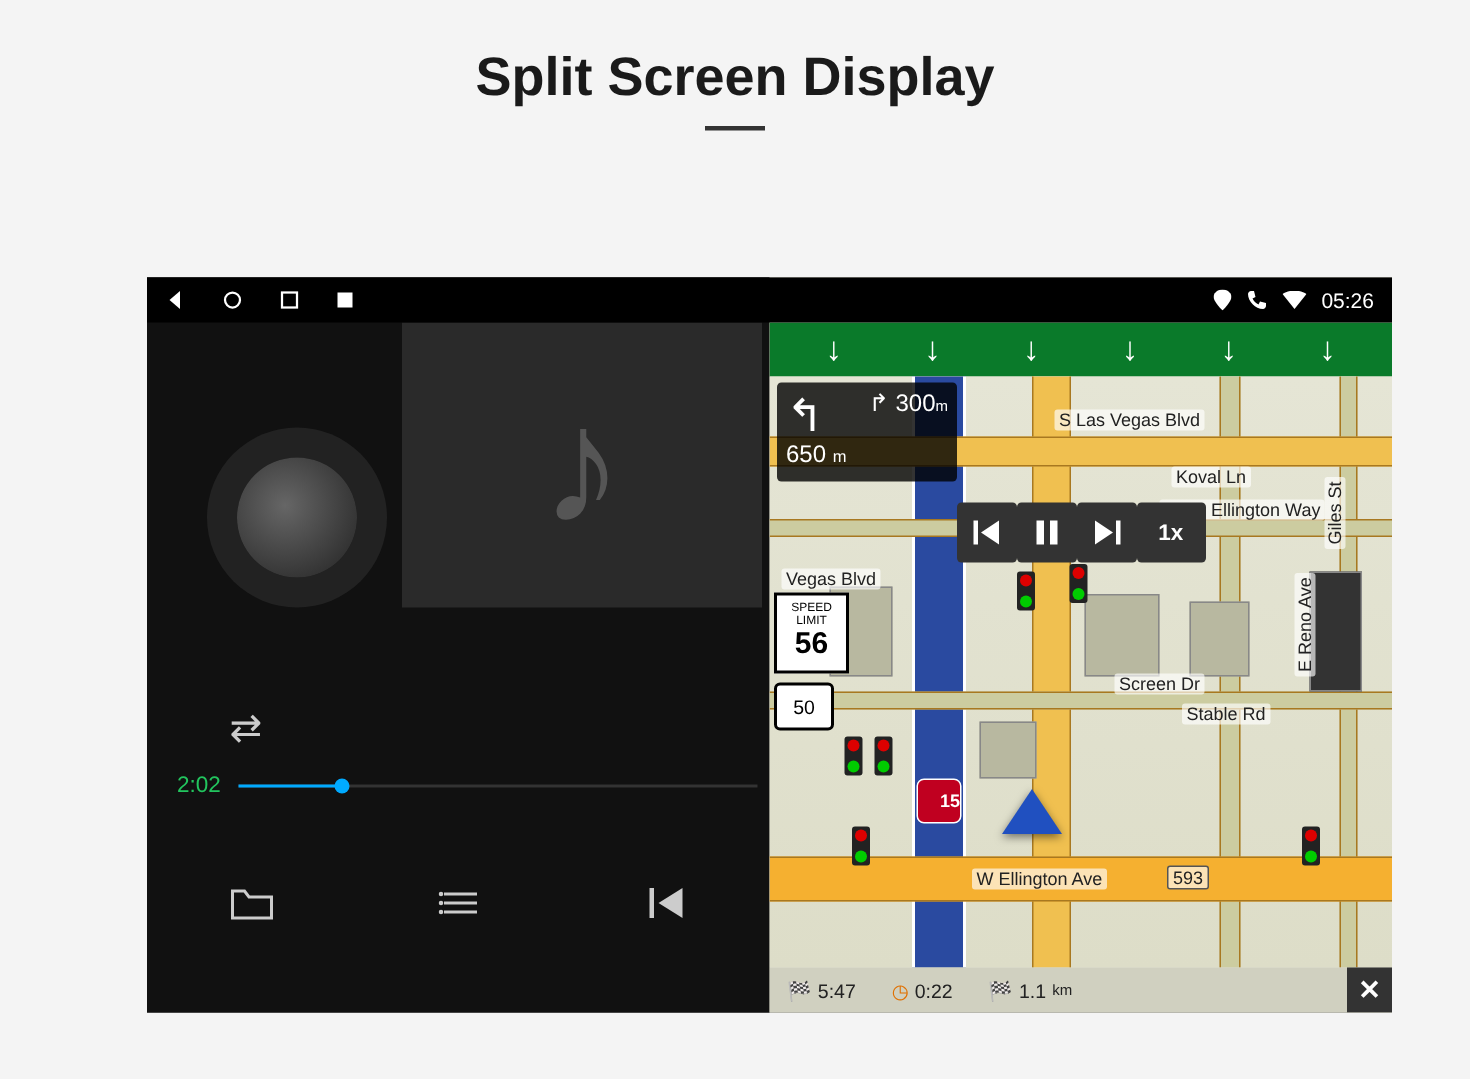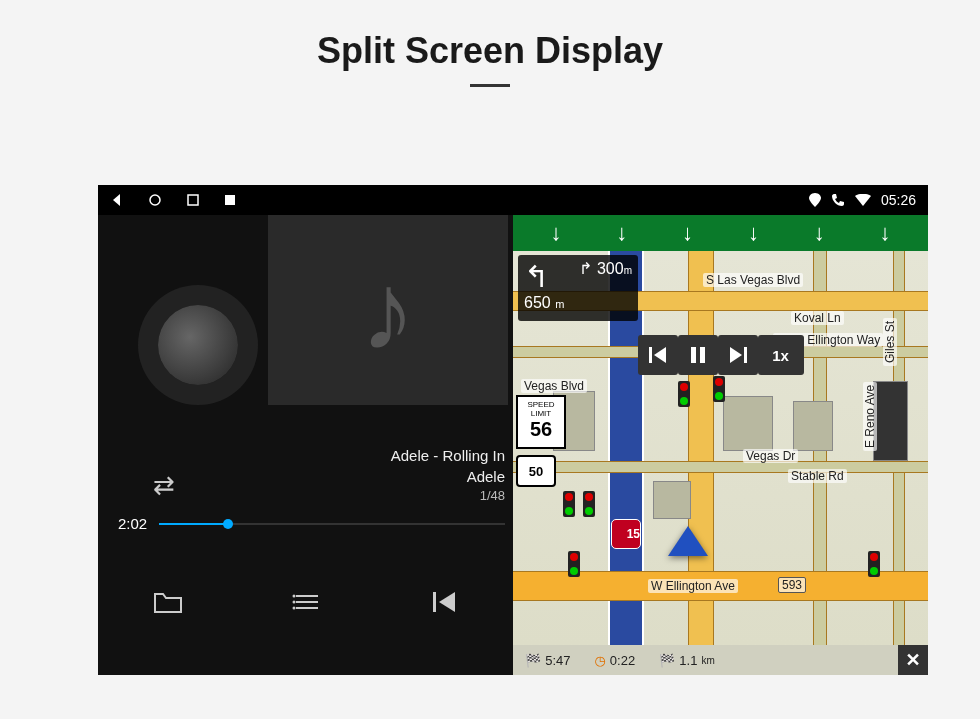--- a/index.html
+++ b/index.html
@@ -108,21 +108,21 @@
 }
 .progress-row {
   position: absolute;
   left: 20px;
   right: 8px;
   top: 330px;
   display: flex;
   align-items: center;
   gap: 12px;
 }
-.time { font-size: 15px; color: #ffffff; }
+.time { font-size: 15px; color: #22c55e; }
 .progress-bar {
   flex: 1;
   height: 2px;
   background: #333;
   position: relative;
 }
 .progress-fill {
   position: absolute;
   left: 0;
   top: 0;
@@ -269,21 +269,21 @@
   top: 270px;
   width: 40px;
   height: 32px;
   background: #fff;
   border: 2px solid #000;
   border-radius: 4px;
   display: flex;
   align-items: center;
   justify-content: center;
   font-size: 13px;
-  font-weight: bold;
+  font-weight: normal;
 }
 .i15 {
   position: absolute;
   left: 98px;
   top: 268px;
   width: 30px;
   height: 30px;
   background: #c00020;
   border: 1px solid #fff;
   border-radius: 5px;
@@ -423,25 +423,20 @@
   </div>
 
   <div class="music-panel">
     <div class="music-art">
       <span class="music-note">♪</span>
     </div>
     <div class="joystick"></div>
 
     <div class="shuffle">⇄</div>
 
-    <div class="track-info">
-      <div>Adele - Rolling In</div>
-      <div>Adele</div>
-      <div class="track-count">1/48</div>
-    </div>
 
     <div class="progress-row">
       <span class="time">2:02</span>
       <div class="progress-bar">
         <div class="progress-fill"></div>
         <div class="progress-dot"></div>
       </div>
     </div>
 
     <div class="music-controls">
@@ -496,23 +491,23 @@
       <div class="building" style="left:360px;top:130px;width:35px;height:80px;background:#333"></div>
 
       <div class="traffic-light" style="left:50px;top:240px"></div>
       <div class="traffic-light" style="left:70px;top:240px"></div>
       <div class="traffic-light" style="left:55px;top:300px"></div>
       <div class="traffic-light" style="left:165px;top:130px"></div>
       <div class="traffic-light" style="left:200px;top:125px"></div>
       <div class="traffic-light" style="left:355px;top:300px"></div>
 
       <div class="road-label" style="left:190px;top:22px">S Las Vegas Blvd</div>
-      <div class="road-label" style="left:278px;top:60px">Koval Ln</div>
+      <div class="road-label" style="left:268px;top:60px">Koval Ln</div>
       <div class="road-label" style="left:260px;top:82px">Duke Ellington Way</div>
-      <div class="road-label" style="left:230px;top:198px">Vegas Dr</div>
+      <div class="road-label" style="left:230px;top:198px">Screen Dr</div>
       <div class="road-label" style="left:275px;top:218px">Stable Rd</div>
       <div class="road-label" style="left:350px;top:200px;transform:rotate(-90deg);transform-origin:left top">E Reno Ave</div>
       <div class="road-label" style="left:135px;top:328px">W Ellington Ave</div>
       <div class="road-label" style="left:265px;top:326px;border:1px solid #555">593</div>
       <div class="road-label" style="left:8px;top:128px">Vegas Blvd</div>
       <div class="road-label" style="left:370px;top:115px;transform:rotate(-90deg);transform-origin:left top">Giles St</div>
 
       <div class="pos-arrow"></div>
       <div class="i15">
           <span>15</span>

